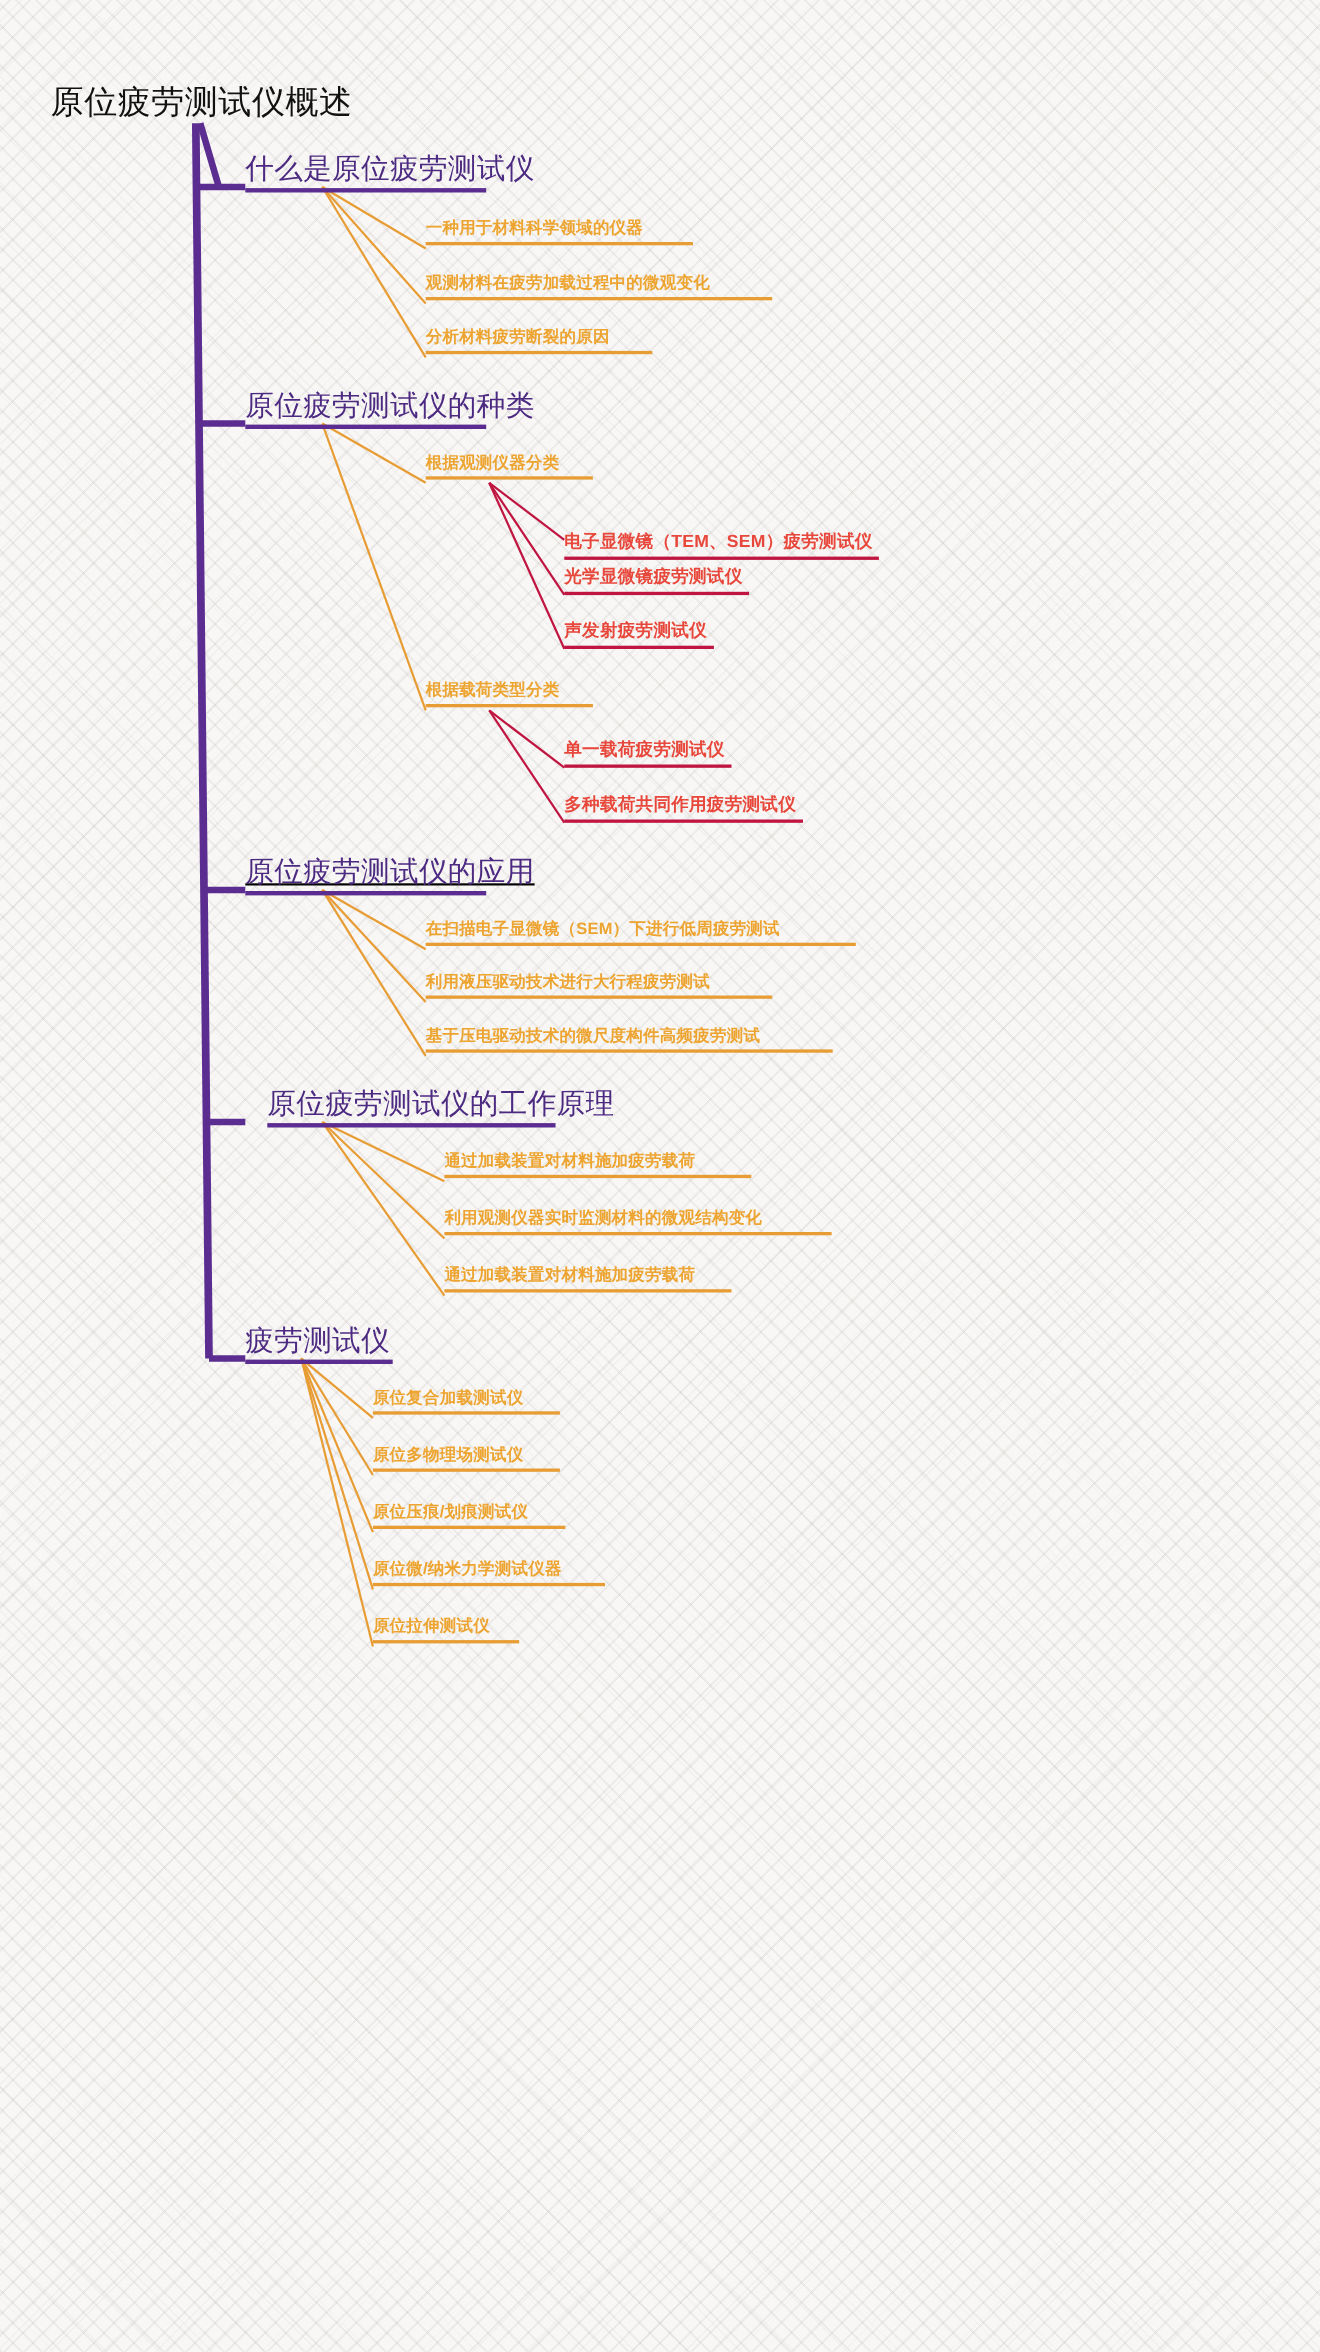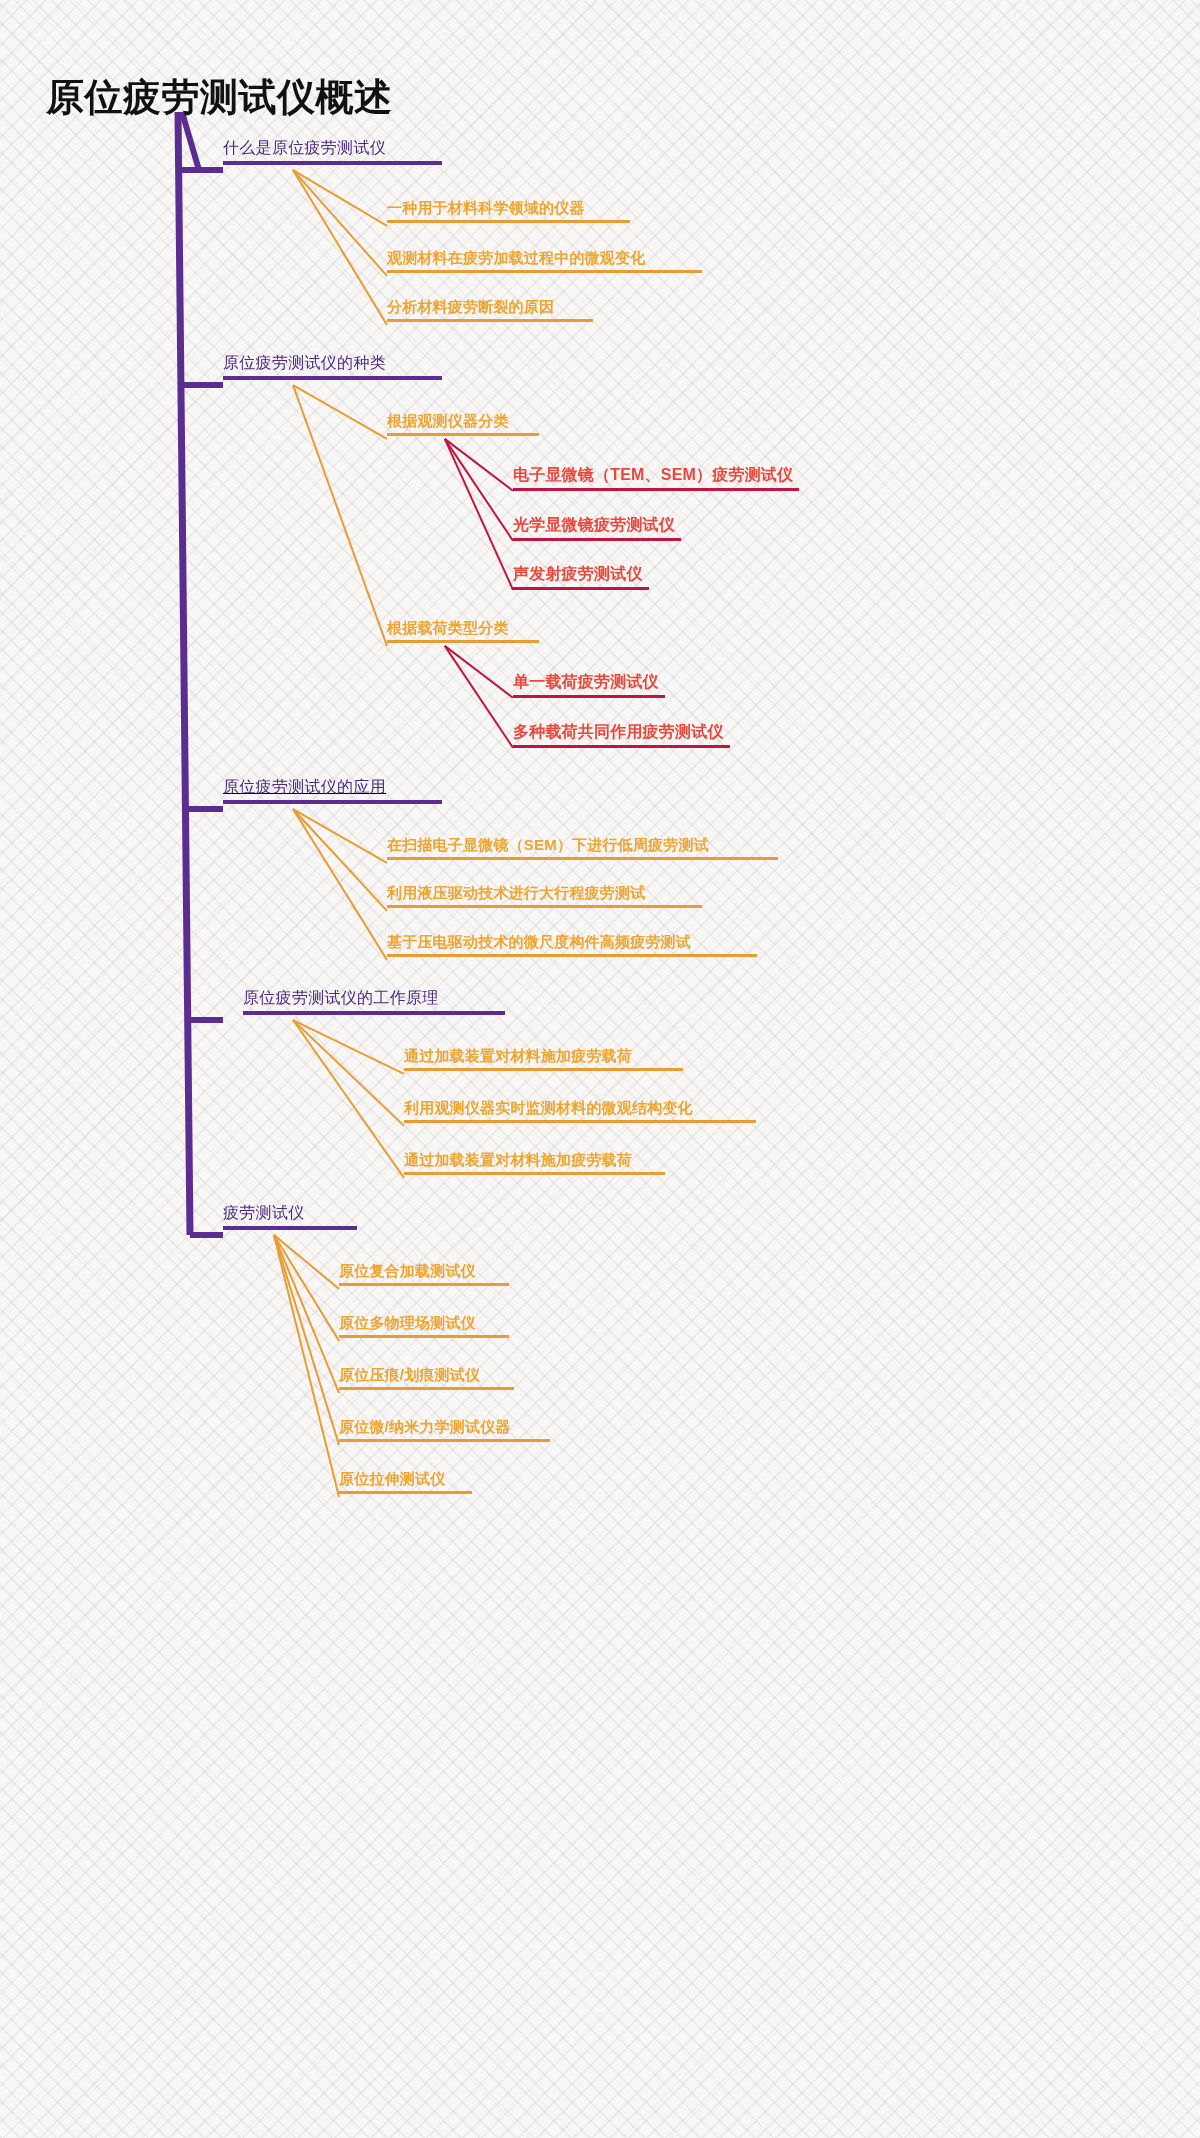--- a/index.html
+++ b/index.html
@@ -21,24 +21,24 @@
     z-index:0;
   }
   #edges{position:absolute;inset:0;z-index:1;pointer-events:none;}
   #nodes{position:absolute;inset:0;z-index:2;}
 
   .node{position:absolute;white-space:nowrap;}
   .node .lbl{display:block;line-height:1.05;}
   .node .rule{display:block;height:0;}
 
   
-  .n-root{font-size:38px;font-weight:bold;color:#111111;letter-spacing:.5px;}
+  .n-root{font-size:30px;font-weight:normal;color:#111111;letter-spacing:.5px;}
 
   
-  .n-l2 .lbl{font-size:16px;color:#4d2a82;letter-spacing:.3px;}
+  .n-l2 .lbl{font-size:26px;color:#4d2a82;letter-spacing:.3px;}
   .n-l2 .rule{border-bottom:4px solid #5b2d91;margin-top:4px;}
 
   
   .n-l3 .lbl{font-size:15px;font-weight:bold;color:#eda430;letter-spacing:.2px;}
   .n-l3 .rule{border-bottom:3px solid #e89c34;margin-top:4px;}
 
   
   .n-l4 .lbl{font-size:16px;font-weight:bold;color:#e8483c;letter-spacing:.2px;}
   .n-l4 .rule{border-bottom:3px solid #bf1540;margin-top:4px;}
 </style>
@@ -102,21 +102,21 @@
   </div>
 
   <div class="node n-l2" style="left:223px; top:355px;">
     <span class="lbl">原位疲劳测试仪的种类</span>
     <span class="rule" style="width: 219px;"></span>
   </div>
   <div class="node n-l3" style="left:387px; top:413px;">
     <span class="lbl">根据观测仪器分类</span>
     <span class="rule" style="width: 152px;"></span>
   </div>
-  <div class="node n-l4" style="left:513px; top:467px;">
+  <div class="node n-l4" style="left:513px; top:485px;">
     <span class="lbl">电子显微镜（TEM、SEM）疲劳测试仪</span>
     <span class="rule" style="width: 286px;"></span>
   </div>
   <div class="node n-l4" style="left:513px; top:517px;">
     <span class="lbl">光学显微镜疲劳测试仪</span>
     <span class="rule" style="width: 168px;"></span>
   </div>
   <div class="node n-l4" style="left:513px; top:566px;">
     <span class="lbl">声发射疲劳测试仪</span>
     <span class="rule" style="width: 136px;"></span>

